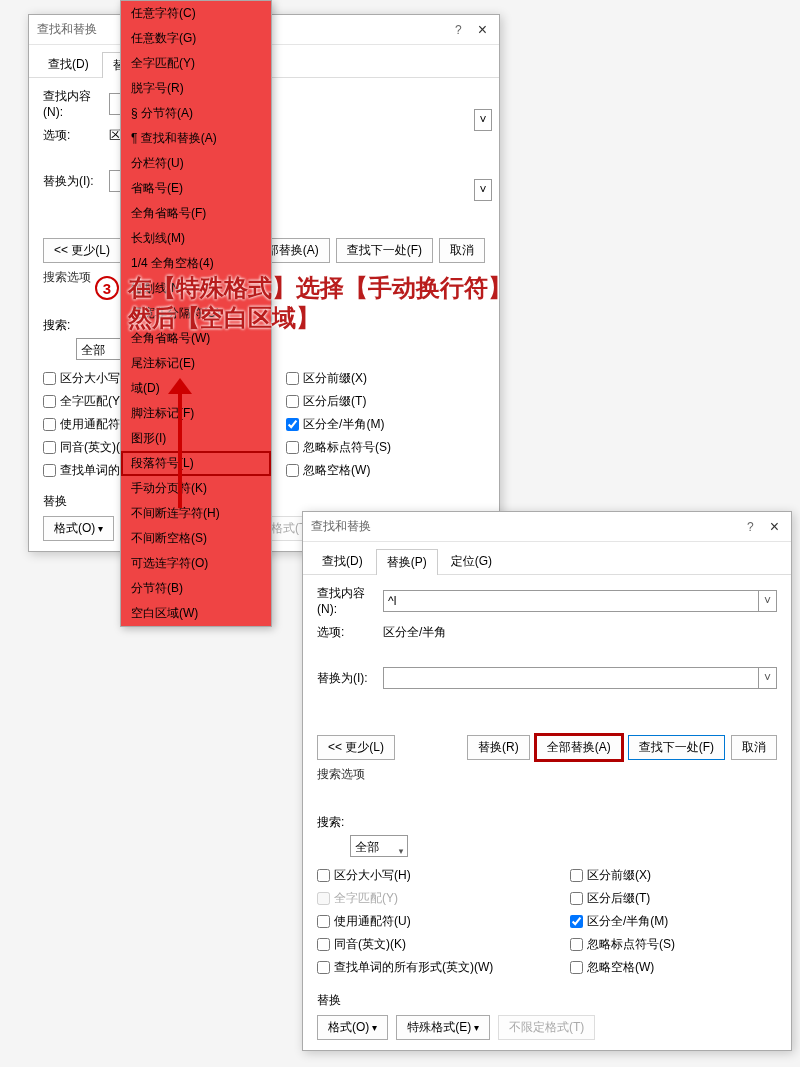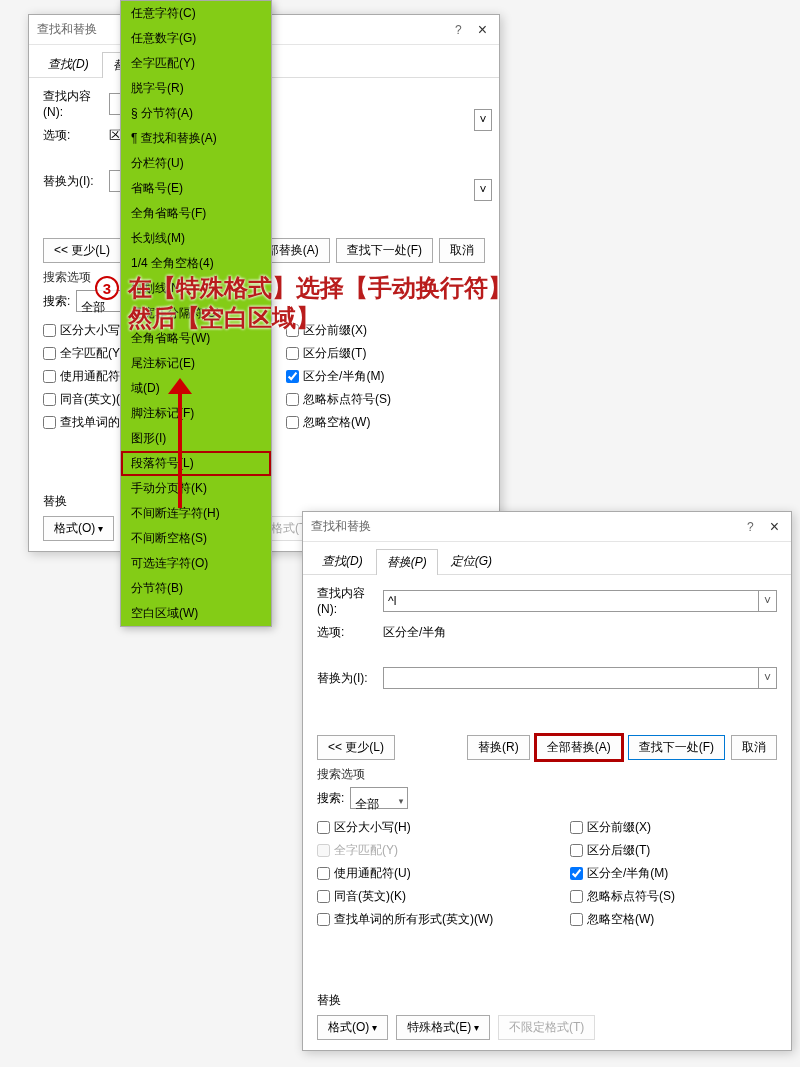--- a/index.html
+++ b/index.html
@@ -8,57 +8,57 @@
 .dialog { position: absolute; background: #fff; border: 1px solid #aaa; box-shadow: 2px 2px 10px rgba(0,0,0,0.2); }
 .dialog-top { left: 28px; top: 14px; width: 472px; height: 538px; }
 .dialog-bottom { left: 302px; top: 511px; width: 490px; height: 540px; }
 
 .titlebar { height: 30px; display: flex; align-items: center; padding: 0 8px; border-bottom: 1px solid #e5e5e5; color: #666; }
 .titlebar .title { flex: 1; }
 .titlebar .help { margin-right: 12px; color: #666; cursor: pointer; }
 .titlebar .close { font-size: 16px; color: #333; cursor: pointer; padding: 0 4px; }
 
 .tabs { display: flex; padding: 6px 8px 0 8px; border-bottom: 1px solid #ddd; }
-.tab { padding: 4px 10px; border: 1px solid transparent; border-bottom: none; cursor: pointer; margin-right: 2px; font-style: italic; }
+.tab { padding: 4px 10px; border: 1px solid transparent; border-bottom: none; cursor: pointer; margin-right: 2px; }
 .tab.active { border-color: #ccc; background: #fff; position: relative; top: 1px; }
 
 .body { padding: 10px 14px; }
 .row { display: flex; align-items: center; margin-bottom: 8px; }
 .row label { width: 66px; }
 .combo { flex: 1; height: 22px; display: flex; border: 1px solid #999; }
 .combo-input { flex: 1; border: none; outline: none; padding: 0 4px; font-size: 12px; }
 .combo-arrow { width: 18px; border-left: 1px solid #999; display: flex; align-items: center; justify-content: center; cursor: pointer; color: #555; }
 
 .btnrow { display: flex; gap: 6px; margin: 12px 0 6px 0; align-items: center; flex-wrap: wrap; }
 .btn { border: 1px solid #aaa; background: #fdfdfd; padding: 3px 10px; cursor: pointer; white-space: nowrap; font-size: 12px; }
 .btn.dropdown::after { content: " ▾"; font-size: 10px; }
 .btn.blue-border { border: 1px solid #0078d4; }
 .btn.disabled { color: #aaa; border-color: #ddd; }
 .spacer { flex: 1; }
 
 .fieldset-label { font-size: 12px; color: #333; margin-bottom: 4px; }
 .search-row { display: flex; align-items: center; gap: 6px; margin: 4px 0 10px 0; }
-.select-small { width: 58px; height: 22px; border: 1px solid #999; display: flex; align-items: flex-start; padding: 8px 4px; }
+.select-small { width: 58px; height: 22px; border: 1px solid #999; display: flex; align-items: flex-end; padding: 0 4px; margin-top: 48px; }
 .select-small .arr { margin-left: auto; font-size: 9px; color: #555; }
 
 .checks { display: flex; }
 .check-col { display: flex; flex-direction: column; gap: 6px; }
 .check-col.left { width: 55%; }
 .check-item { display: flex; align-items: center; gap: 4px; white-space: nowrap; }
 .check-item input { width: 13px; height: 13px; }
 .check-item.disabled { color: #aaa; }
 
 .replace-section { position: absolute; bottom: 10px; left: 14px; right: 14px; }
 .replace-section .label { margin-bottom: 6px; }
 .replace-section .btns { display: flex; gap: 8px; }
 
 .special-btn-hl { border: 3px solid #b00000; padding: 1px 8px; background: #e8f0fb; position: relative; z-index: 3; }
 
 
-.dropdown-menu { position: absolute; left: 120px; top: 0; width: 152px; background: #84cc16; border: 1px solid #aaa; box-shadow: 2px 2px 8px rgba(0,0,0,0.25); z-index: 5; }
+.dropdown-menu { position: absolute; left: 120px; top: 0; width: 152px; background: #ef4444; border: 1px solid #aaa; box-shadow: 2px 2px 8px rgba(0,0,0,0.25); z-index: 5; }
 .menu-item { padding: 4px 10px; cursor: pointer; font-size: 12px; white-space: nowrap; }
 .menu-item.hl { outline: 2px solid #b00000; outline-offset: -2px; }
 
 
 .step-circle { position: absolute; left: 95px; top: 276px; width: 24px; height: 24px; border: 2px solid #c00; border-radius: 50%; display: flex; align-items: center; justify-content: center; color: #c00; font-weight: bold; z-index: 20; font-size: 15px; background: rgba(255,255,255,0.85); }
 .anno { position: absolute; left: 128px; top: 273px; color: #b91c1c; font-family: "STKaiti","KaiTi",serif; font-weight: bold; font-size: 24px; z-index: 20; line-height: 1.25; text-shadow: 0 0 3px #fff,0 0 3px #fff; }
 
 
 .arrow-line { position: absolute; left: 178px; top: 390px; width: 4px; height: 118px; background: #c00; z-index: 18; }
 .arrow-head { position: absolute; left: 168px; top: 378px; width: 0; height: 0; border-left: 12px solid transparent; border-right: 12px solid transparent; border-bottom: 16px solid #c00; z-index: 18; }

